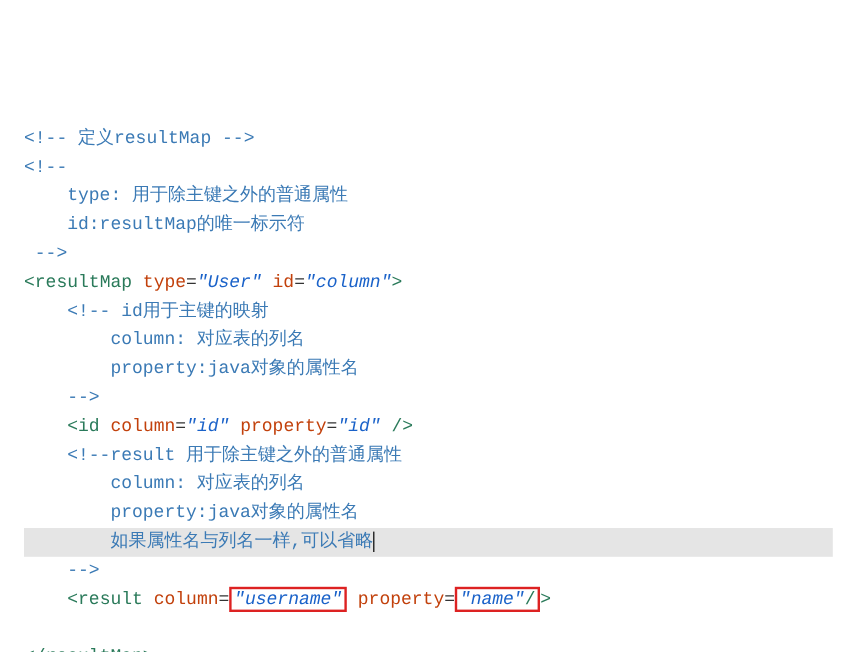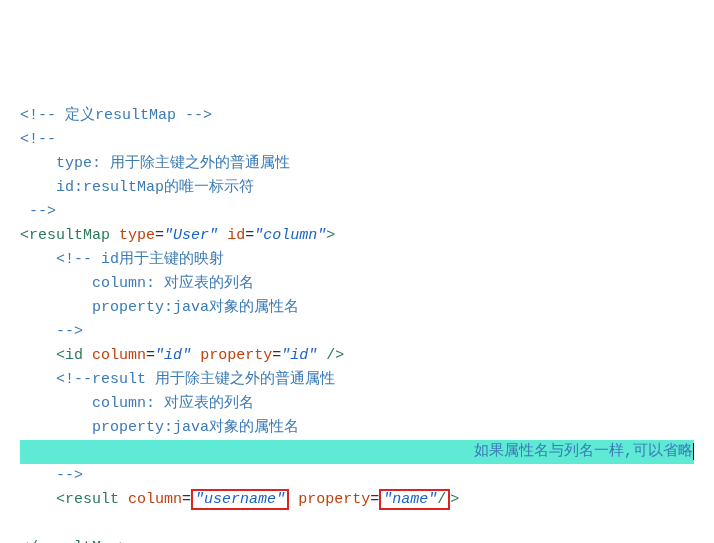--- a/index.html
+++ b/index.html
@@ -12,21 +12,21 @@
     color: #333;
     white-space: pre;
     position: relative;
   }
   .cm { color: #3b7ab5; } 
   .tag { color: #2a7a5a; } 
   .attr { color: #c2410c; } 
   .eq { color: #333; }
   .str { color: #1a62c9; font-style: italic; text-align: right; } 
   .qt { color: #1a62c9; font-style: italic; }
-  .hl { background: #5eead4; display:inline-block; width:100%;text-align:right; }
+  .hl { background: #e5e5e5; display:inline-block; width:100%; }
   .box { border: 2px solid #d22; padding: 0 2px; }
   .cursor { border-right: 1px solid #000; }
 </style>
 </head>
 <body>
 
 
 
 <div><span class="cm">&lt;!-- 定义resultMap --&gt;</span>
 <span class="cm">&lt;!--</span>

